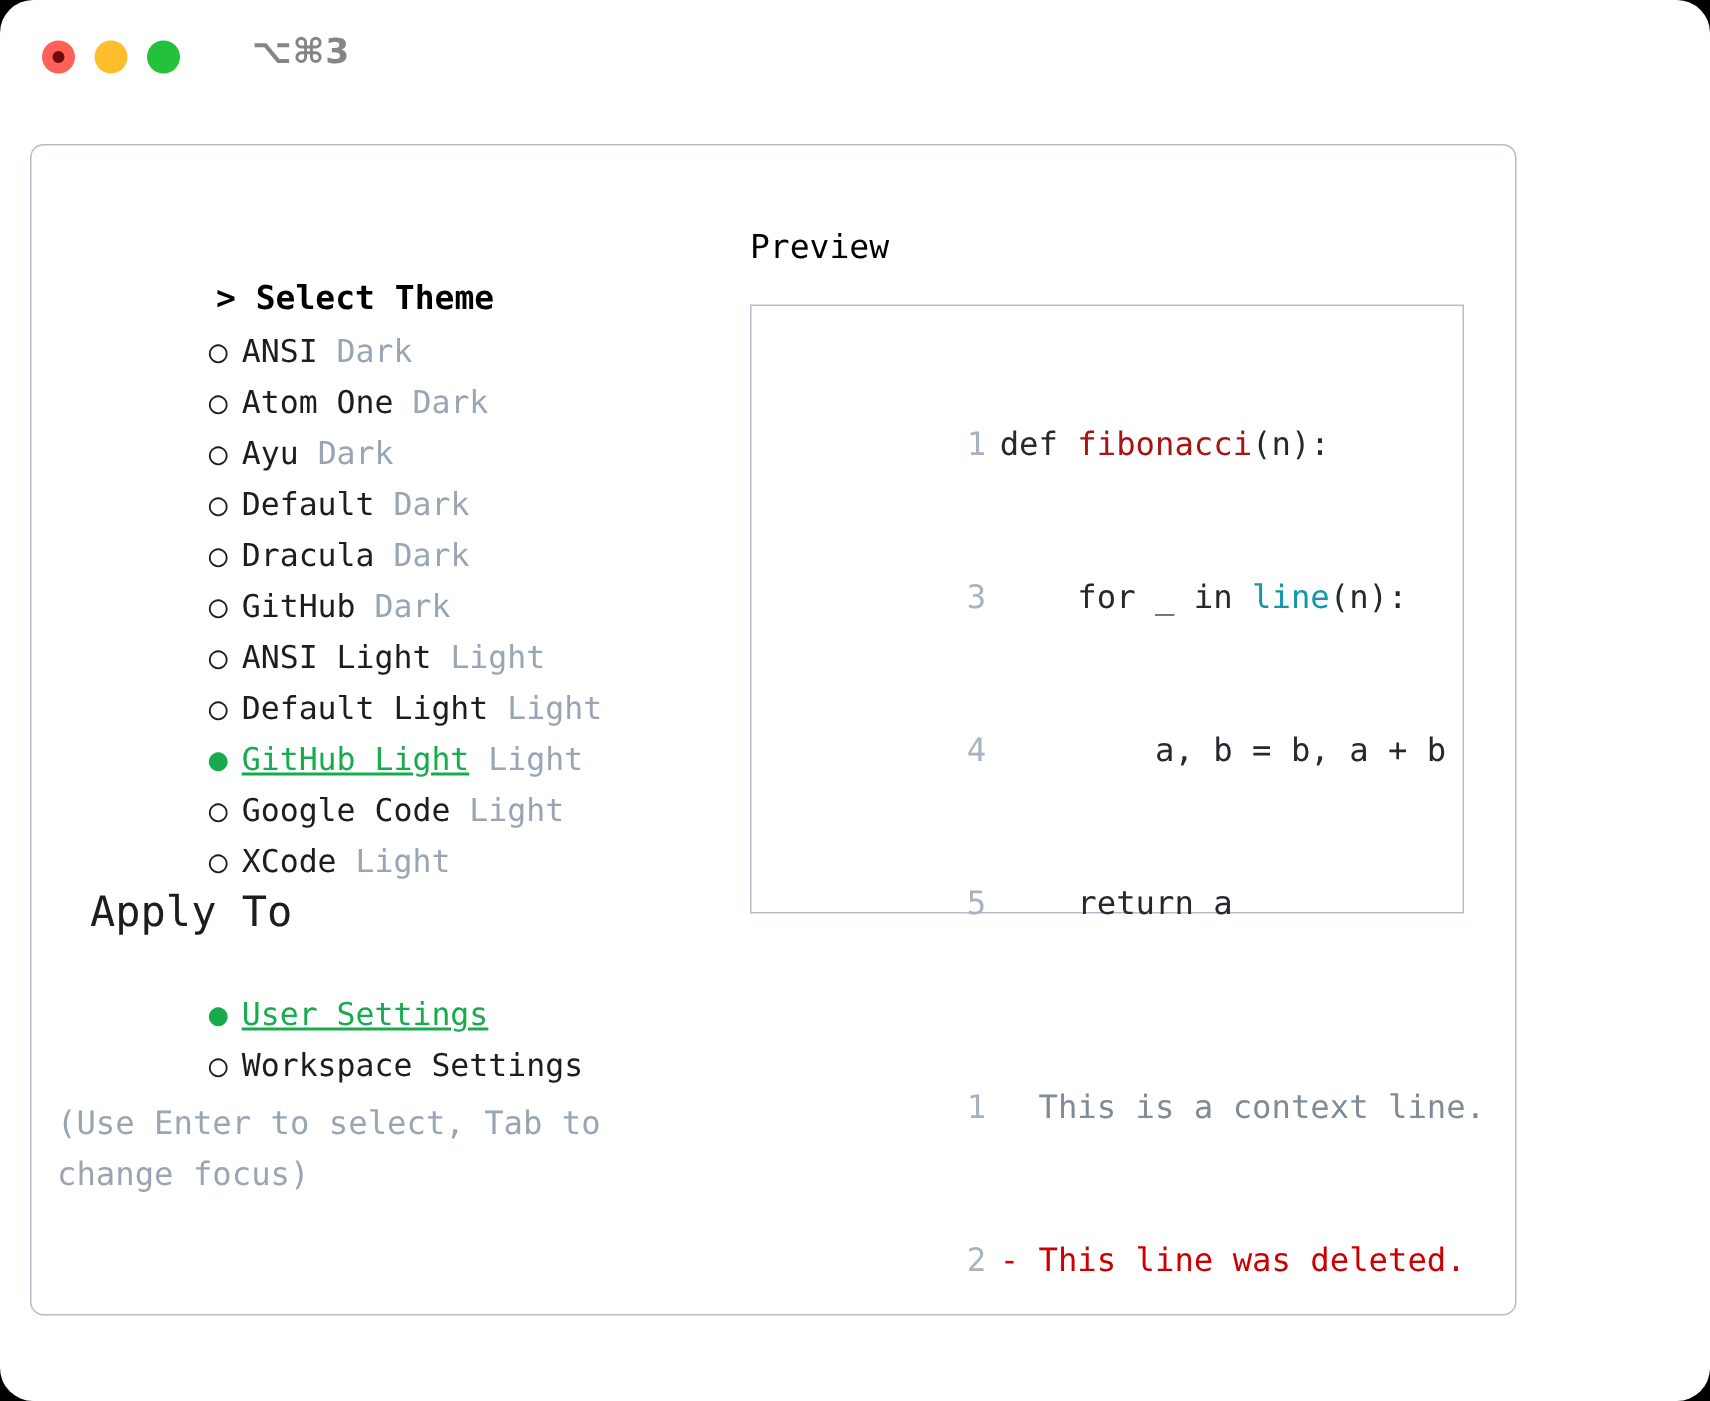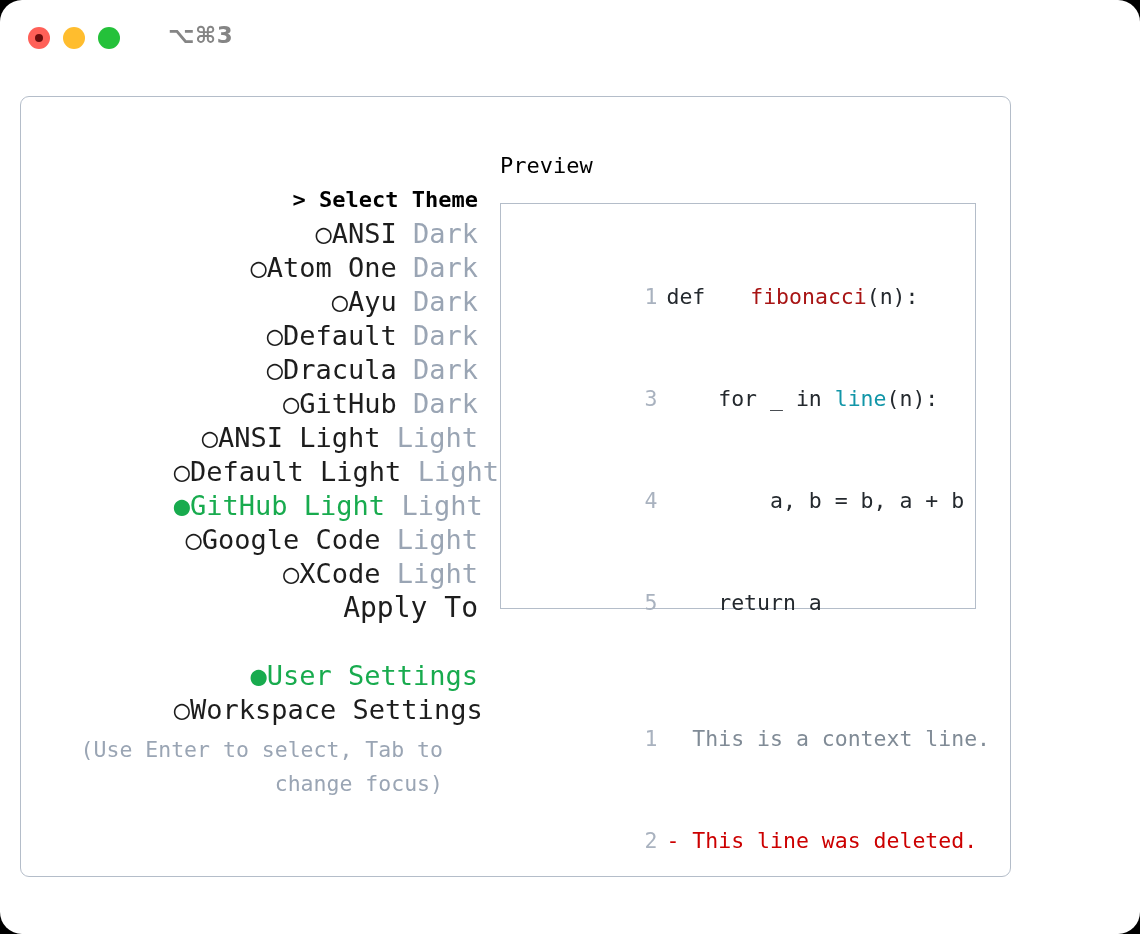--- a/index.html
+++ b/index.html
@@ -82,46 +82,45 @@
     background: #ffffff;
     box-sizing: border-box;
   }
 
   
   .left-col {
     position: absolute;
     left: 17px;
     top: 52px;
     width: 440px;
-    text-align: right;
   }
 
   .row {
     height: 34px;
     line-height: 34px;
     white-space: pre;
-    font-size: 27px;
+    font-size: 21px;
     color: #1d1d1d;
   }
 
   .header-row {
     font-weight: 700;
     font-size: 22px;
     color: #000000;
   }
 
   .marker {
     display: inline-block;
     width: 22px;
     color: #1d1d1d;
   }
   .marker.sel { color: #18ab4e; }
 
   .suffix { color: #9aa5b4; }
-  .sel-text { color: #18ab4e; }
+  .sel-text { color: #18ab4e; text-decoration: underline; }
 
   .spacer { height: 34px; }
 
   .subhead {
     height: 34px;
     line-height: 34px;
     font-size: 28px;
     color: #1d1d1d;
     padding-left: 22px;
     white-space: pre;
@@ -164,21 +163,21 @@
     font-size: 21.5px;
     line-height: 34px;
     white-space: pre;
     color: #24292e;
   }
   .ln {
     color: #a9b2bf;
     display: inline-block;
     width: 22px;
   }
-  .fn   { color: #a81414; margin-left: 32px; }
+  .fn   { color: #a81414; }
   .num  { color: #0f8e9e; }
   .call { color: #1296a8; }
   .ctx  { color: #808b96; text-align: right; }
   .del  { color: #cc0000; }
 
   .gap-line { height: 34px; }
 </style>
 </head>
 <body>
 

